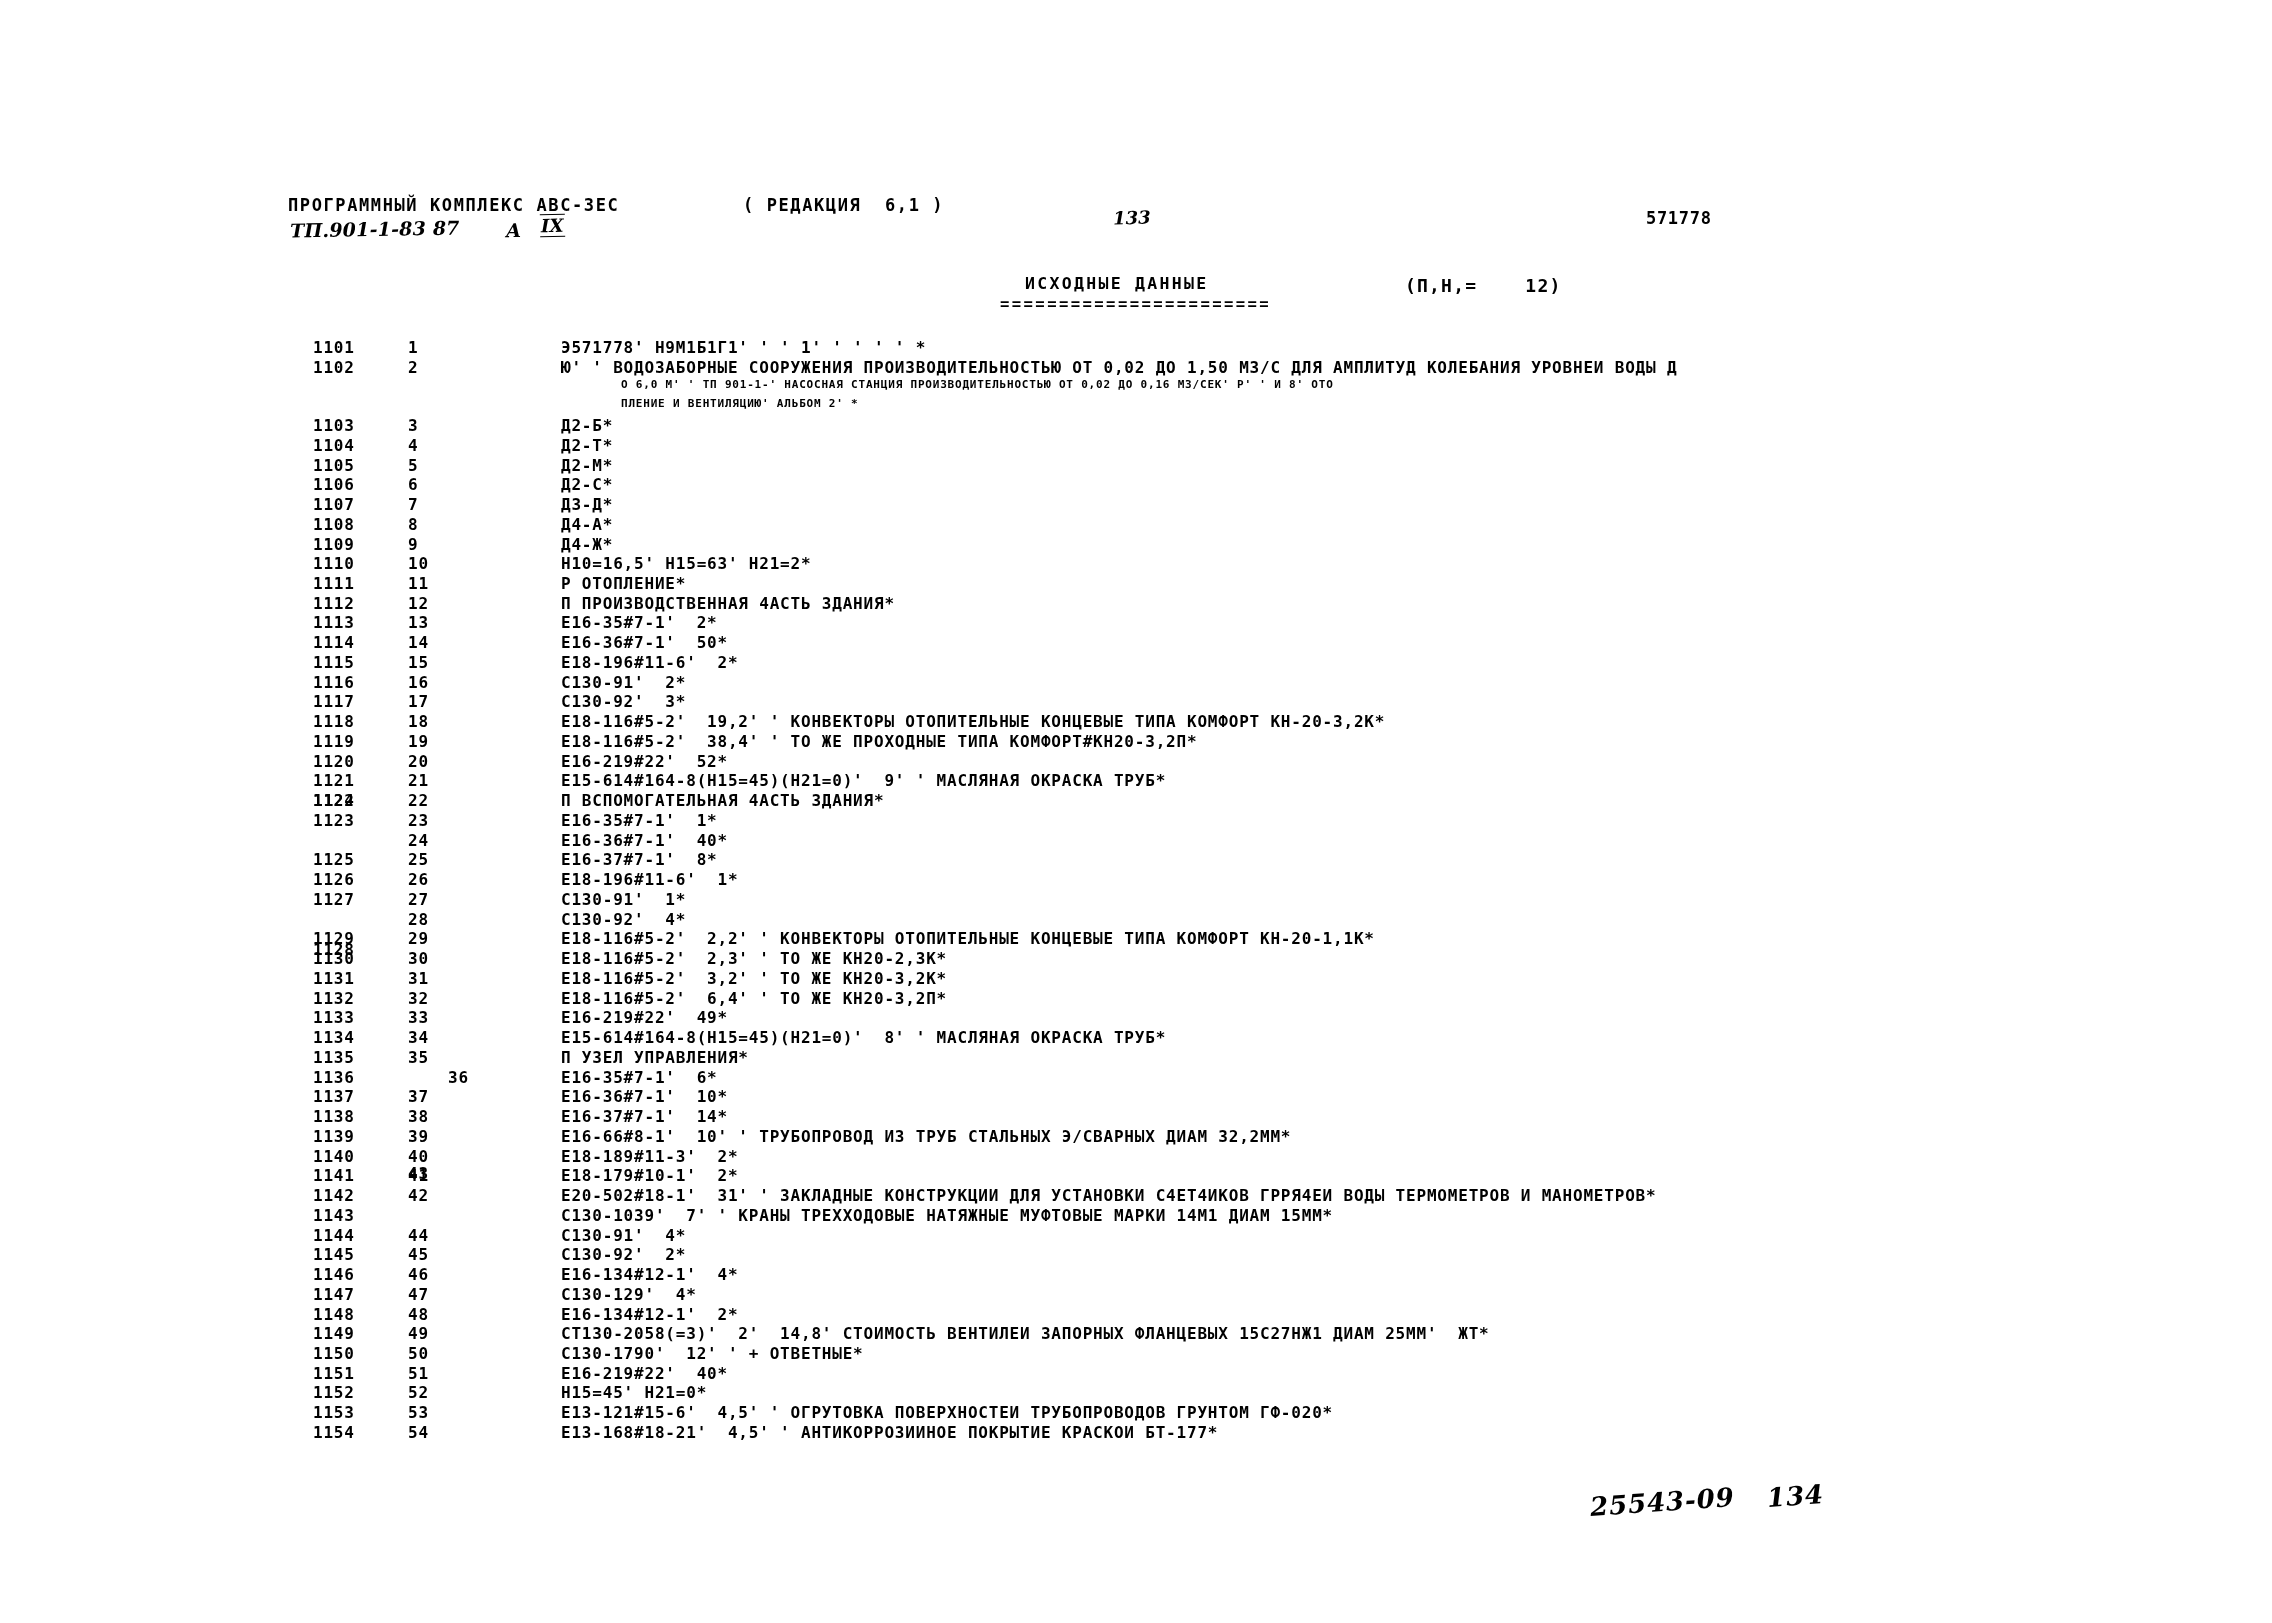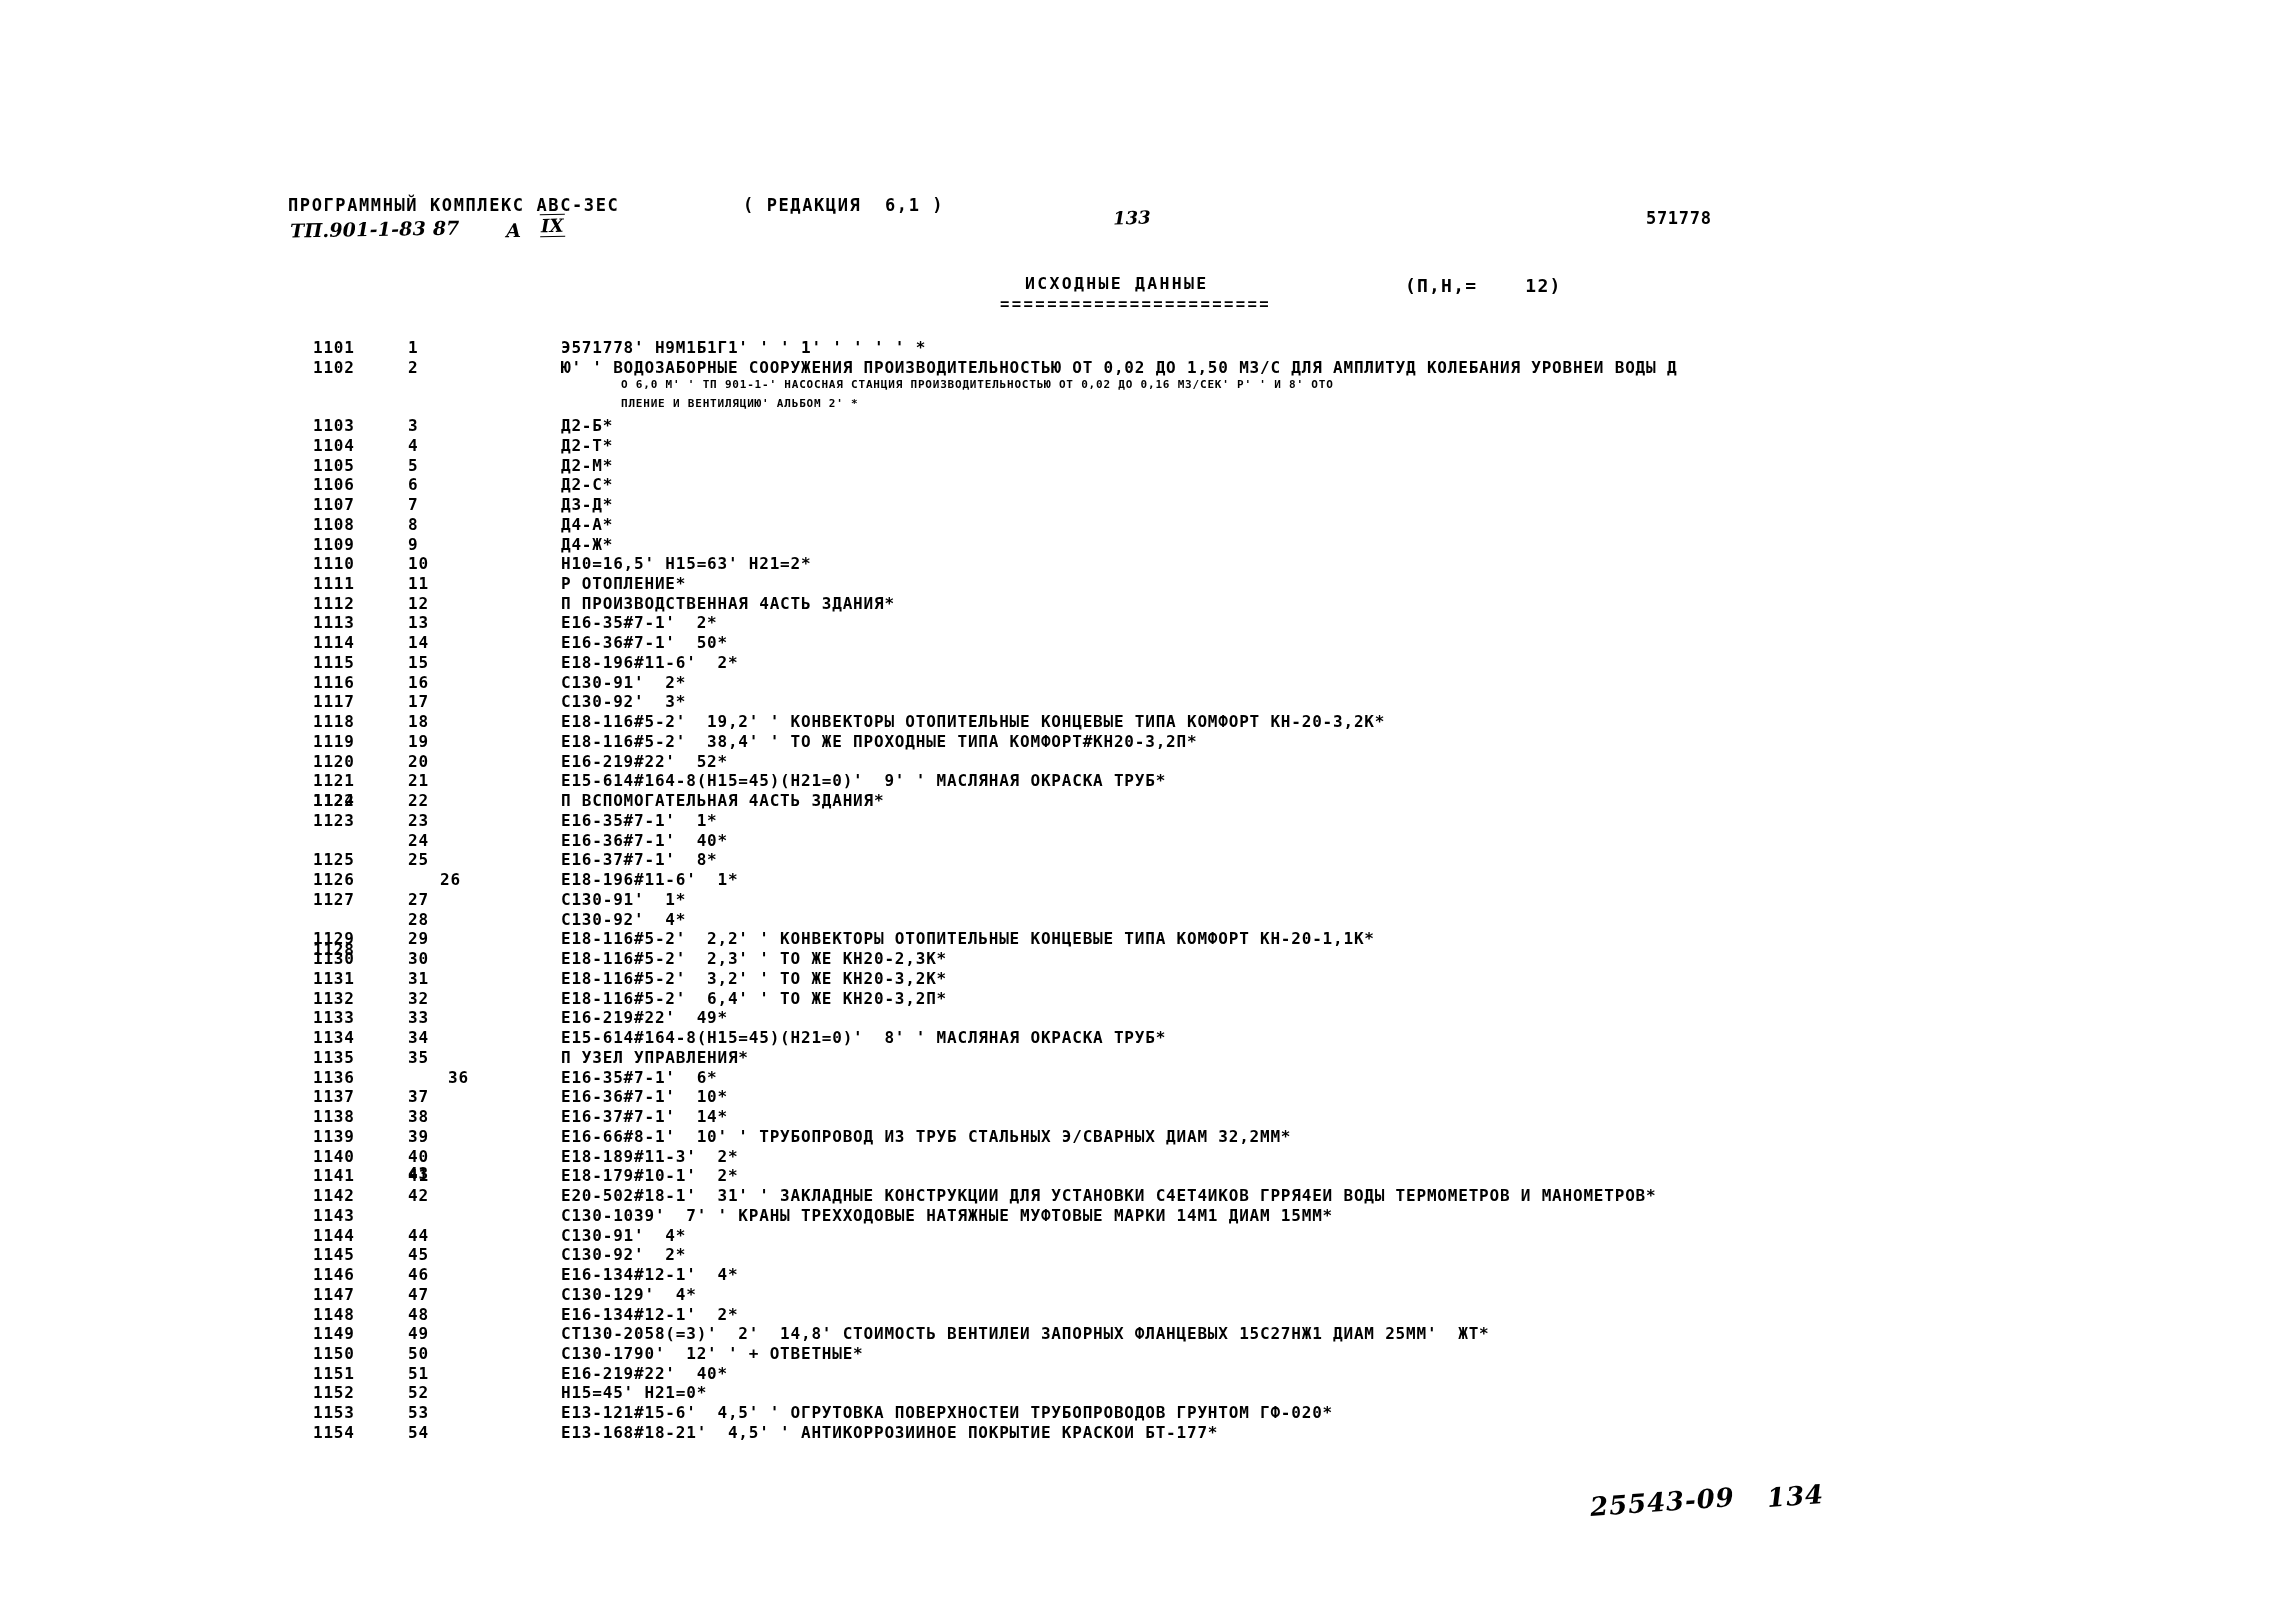--- a/index.html
+++ b/index.html
@@ -306,21 +306,21 @@
         <div class="lp c-num" style="top: 831px;">24</div>
         <div class="lp c-txt" style="top: 831px;">Е16-36#7-1'  40*</div>
       </div>
       <div class="row" style="top: 0px;">
         <div class="lp c-seq" style="top: 850px;">1125</div>
         <div class="lp c-num" style="top: 850px;">25</div>
         <div class="lp c-txt" style="top: 850px;">Е16-37#7-1'  8*</div>
       </div>
       <div class="row" style="top: 0px;">
         <div class="lp c-seq" style="top: 870px;">1126</div>
-        <div class="lp c-num" style="top: 870px; margin-left: 32px;">26</div>
+        <div class="lp c-num" style="top: 870px;">26</div>
         <div class="lp c-txt" style="top: 870px;">Е18-196#11-6'  1*</div>
       </div>
       <div class="row" style="top: 0px;">
         <div class="lp c-seq" style="top: 890px;">1127</div>
         <div class="lp c-num" style="top: 890px;">27</div>
         <div class="lp c-txt" style="top: 890px;">С130-91'  1*</div>
       </div>
       <div class="row" style="top: 0px;">
         <div class="lp c-seq" style="top: 940px;">1128</div>
         <div class="lp c-num" style="top: 910px;">28</div>

